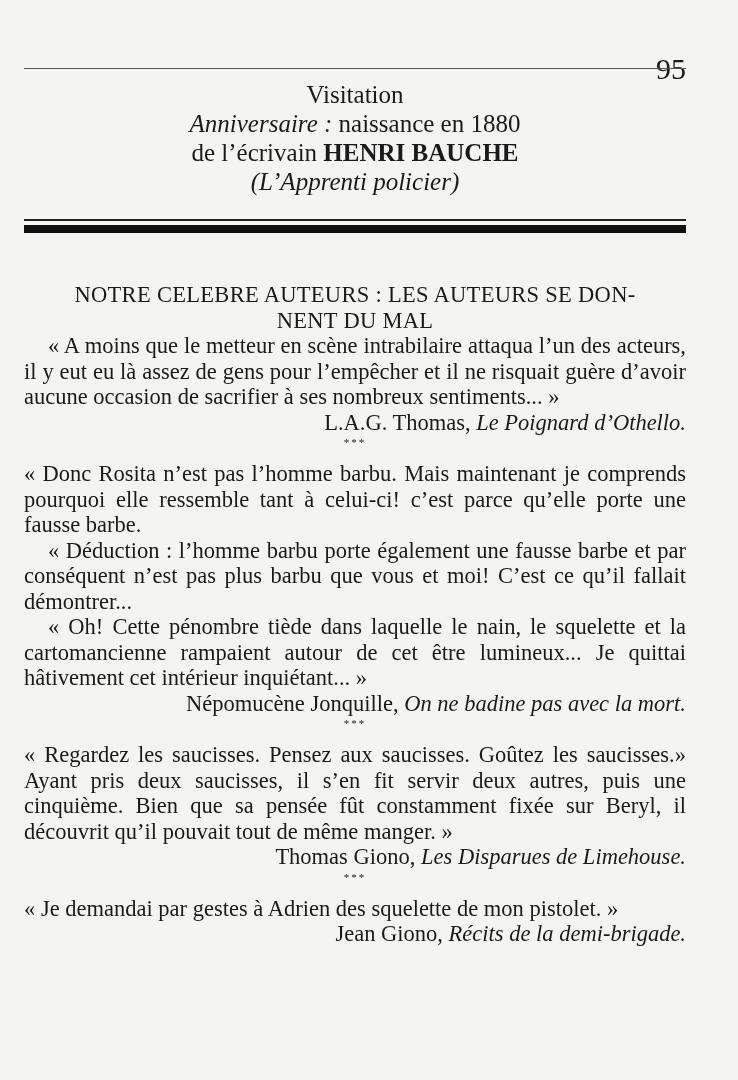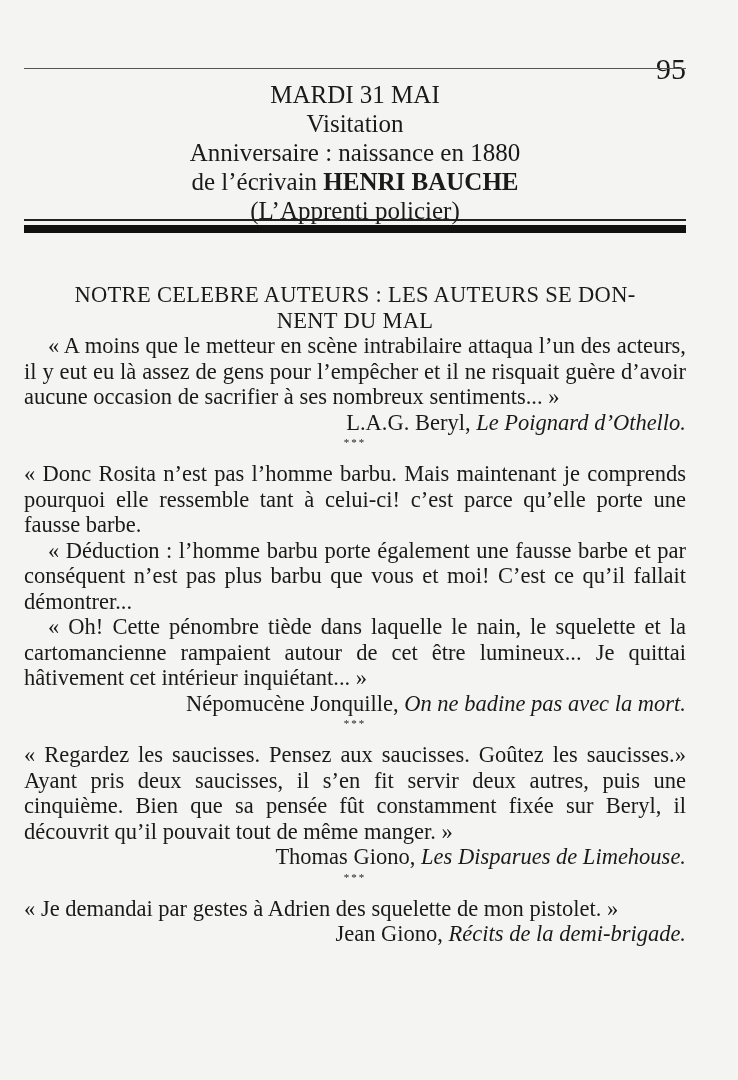--- a/index.html
+++ b/index.html
@@ -16,21 +16,21 @@
     font-size: 30px;
   }
   .top-rule {
     position: absolute; left: 24px; width: 662px; top: 68px;
     height: 1px; background: #555;
   }
   .header {
     position: absolute; left: 24px; width: 662px; top: 80px;
     text-align: center; font-size: 25px; line-height: 29px;
   }
-  .header .it { }
+  .header .it { font-style: italic; }
   .header .bold { font-weight: bold; }
   .rule-thin {
     position: absolute; left: 24px; width: 662px; top: 219px;
     height: 2px; background: #222;
   }
   .rule-thick {
     position: absolute; left: 24px; width: 662px; top: 225px;
     height: 8px; background: #111;
   }
   .content {
@@ -54,37 +54,36 @@
     letter-spacing: 2px; margin: 0 0 12px 0;
   }
 </style>
 </head>
 <body>
 
 <div class="page-number">95</div>
 <div class="top-rule"></div>
 
 <div class="header">
-  <div>MARDI 31 MAI</div>
   <div>Visitation</div>
   <div><span class="it">Anniversaire :</span><span> naissance en 1880</span></div>
   <div><span>de l’écrivain </span><span class="bold">HENRI BAUCHE</span></div>
   <div class="it">(L’Apprenti  policier)</div>
 </div>
 
 <div class="rule-thin"></div>
 <div class="rule-thick"></div>
 
 <div class="content">
   <div class="section-title" style="white-space: pre-line;">NOTRE CELEBRE AUTEURS : LES AUTEURS SE DON-
 NENT DU MAL</div>
   <div id="excerpts">
       <div>
         <p class="para indent">« A moins que le metteur en scène intrabilaire attaqua l’un des acteurs, il y eut eu là assez de gens pour l’empêcher et il ne risquait guère d’avoir aucune occasion de sacrifier à ses nombreux sentiments... »</p>
-        <p class="attribution"><span>L.A.G. Beryl, </span><span class="work">Le Poignard d’Othello.</span></p>
+        <p class="attribution"><span>L.A.G. Thomas, </span><span class="work">Le Poignard d’Othello.</span></p>
       </div>
       <div class="separator">***</div>
       <div>
         <p class="para">« Donc Rosita n’est pas l’homme barbu. Mais maintenant je comprends pourquoi elle ressemble tant à celui-ci! c’est parce qu’elle porte une fausse barbe.</p>
         <p class="para indent">« Déduction : l’homme barbu porte également une fausse barbe et par conséquent n’est pas plus barbu que vous et moi! C’est ce qu’il fallait démontrer...</p>
         <p class="para indent">« Oh! Cette pénombre tiède dans laquelle le nain, le squelette et la cartomancienne rampaient autour de cet être lumineux... Je quittai hâtivement cet intérieur inquiétant... »</p>
         <p class="attribution"><span>Népomucène Jonquille, </span><span class="work">On ne badine pas avec la mort.</span></p>
       </div>
       <div class="separator">***</div>
       <div>

